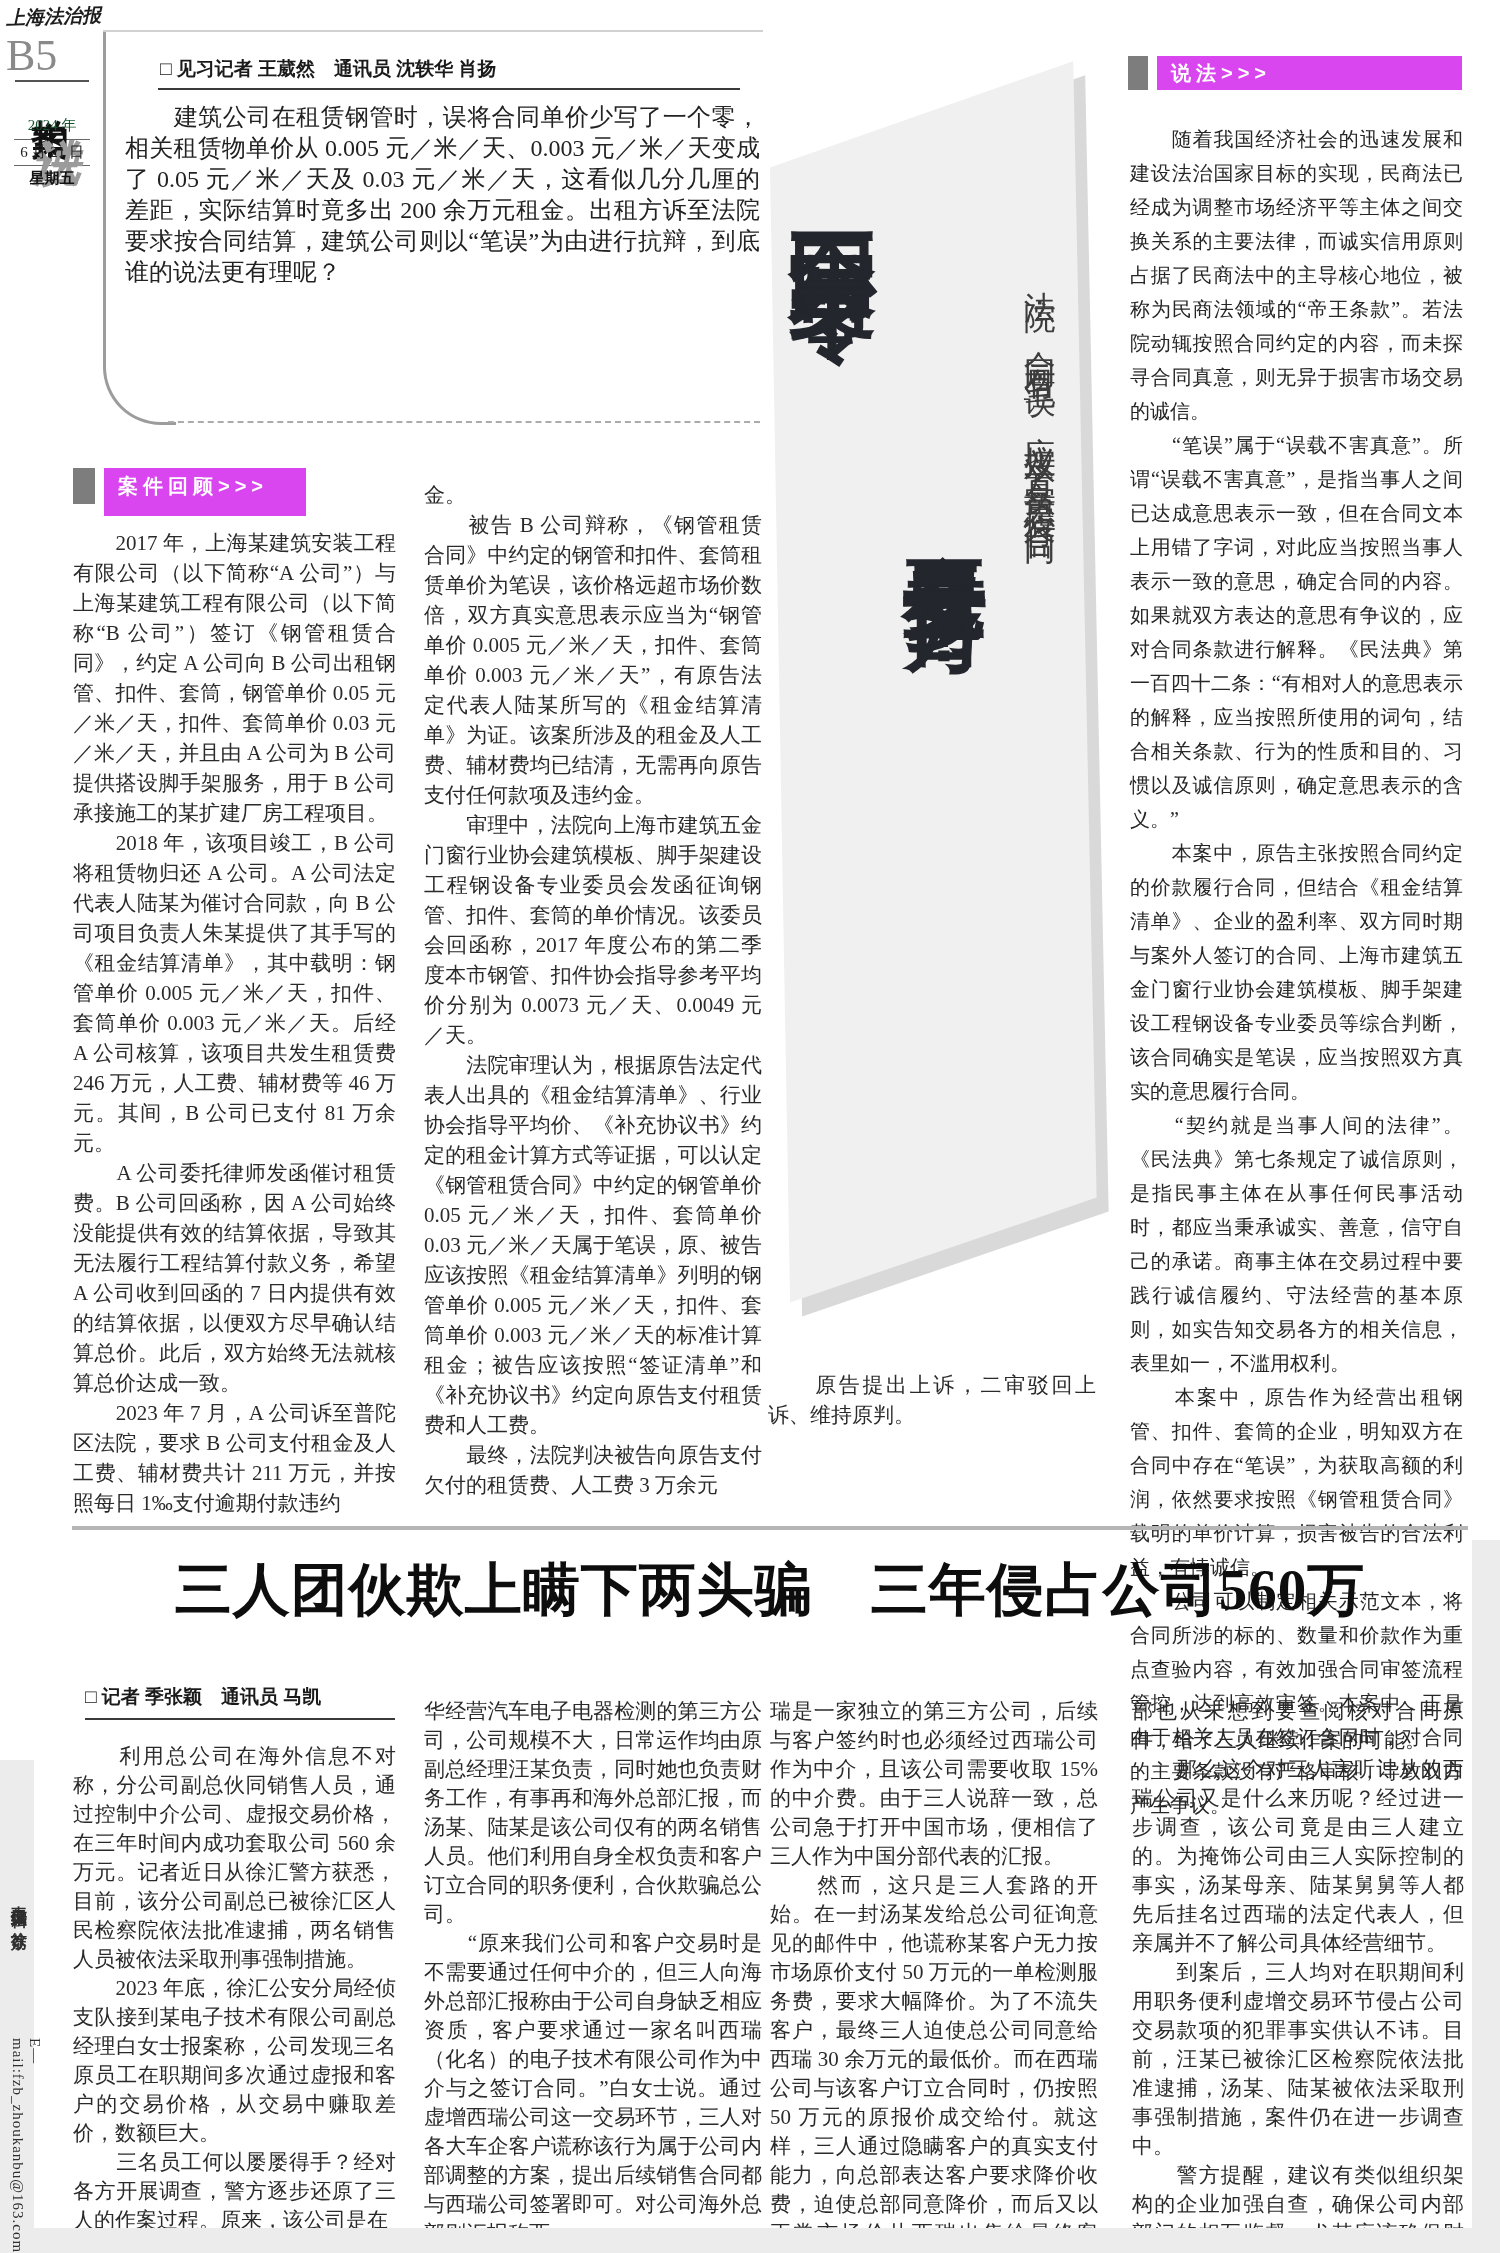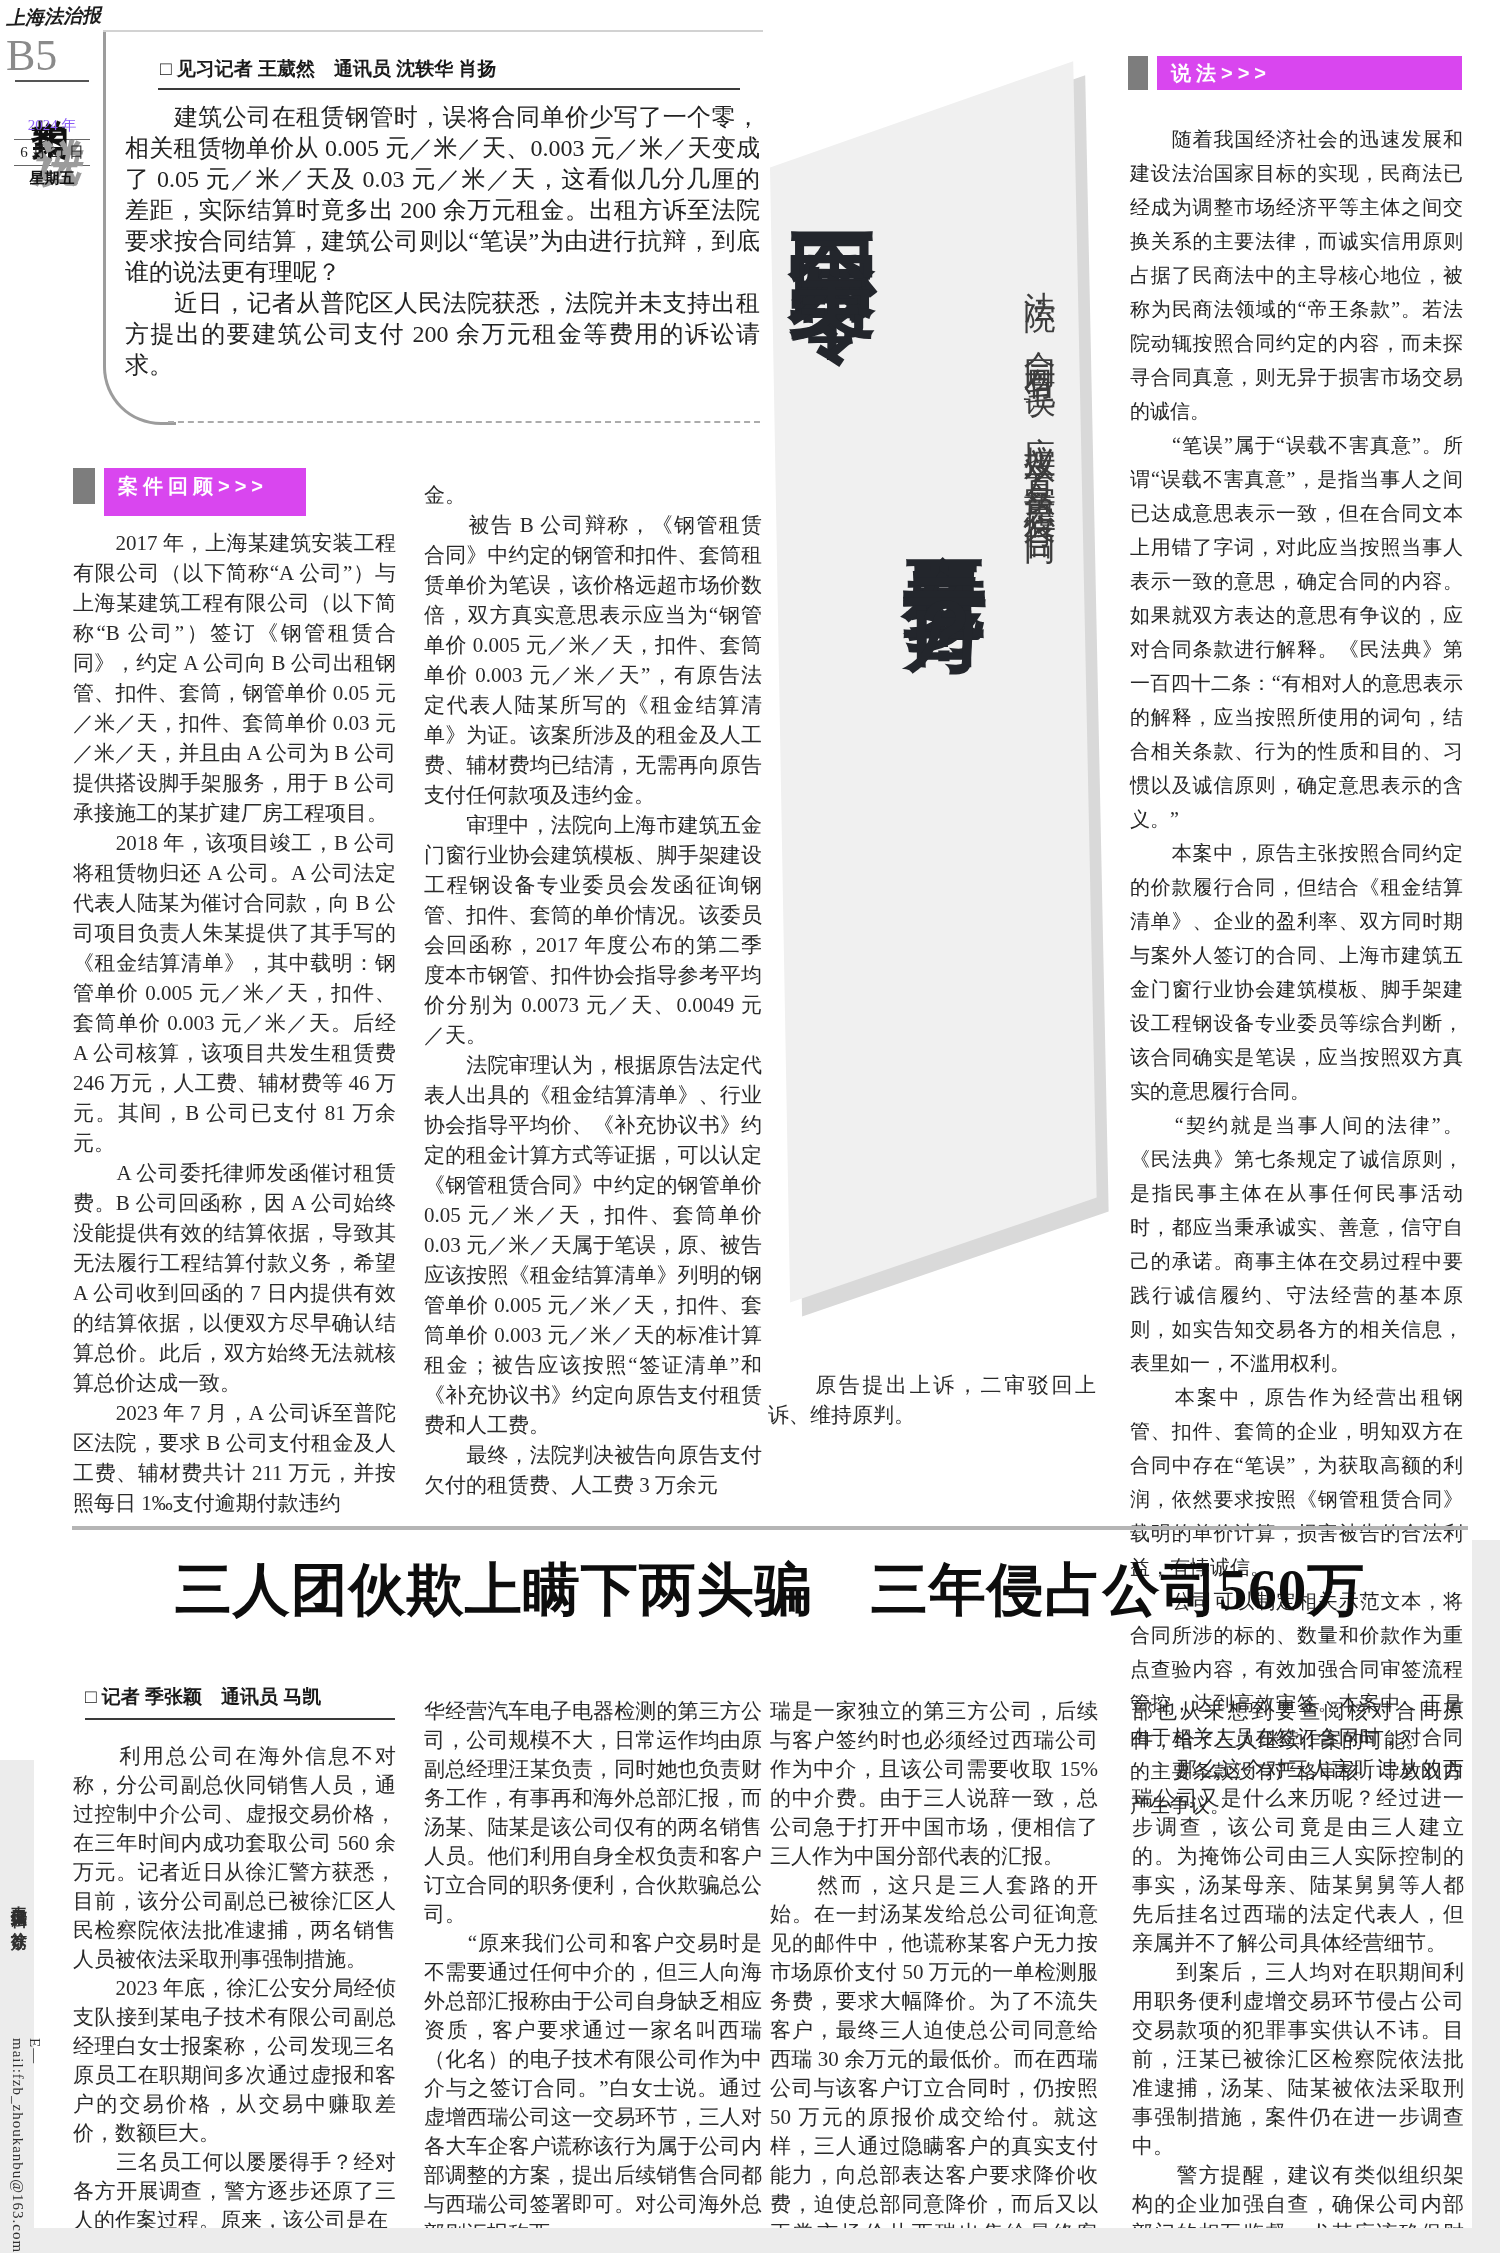--- a/index.html
+++ b/index.html
@@ -16,36 +16,35 @@
 </style>
 </head>
 <body>
 
 <div class="abs" style="left:6px;top:4px;width:92px;">
   <div style="font-size:19px;font-weight:bold;font-style:italic;color:#1d1d1d;transform:rotate(-2deg);white-space:nowrap;letter-spacing:0px;">上海法治报</div>
   <div style="font-size:44px;color:#8a8a8a;margin-top:4px;line-height:44px;">B5</div>
   <div style="border-top:2px solid #555;width:74px;margin:2px auto 0 auto;"></div>
   <div style="font-size:37px;font-weight:bold;color:#111;text-align:center;line-height:37px;margin-top:8px;letter-spacing:0;writing-mode:vertical-rl;margin-left:26px;">拍案</div>
   <div style="font-size:48px;font-style:italic;color:#9b9b9b;font-weight:bold;text-align:center;writing-mode:vertical-rl;margin-left:18px;margin-top:10px;">说法</div>
-  <div style="font-size:15px;color:#8b5cf6;text-align:center;margin-top:16px;">2024 年</div>
+  <div style="font-size:15px;color:#14532d;text-align:center;margin-top:16px;">2024 年</div>
   <div style="border-top:1px solid #666;width:76px;margin:4px auto 0 auto;"></div>
   <div style="font-size:15px;color:#222;text-align:center;margin-top:3px;">6 月 21 日</div>
   <div style="border-top:1px solid #666;width:76px;margin:3px auto 0 auto;"></div>
   <div style="font-size:15px;font-weight:bold;color:#111;text-align:center;margin-top:3px;font-family:'Liberation Sans',sans-serif;">星期五</div>
 </div>
 
 <div class="abs" style="left:103px;top:30px;width:70px;height:392px;border-left:3px solid #9c9c9c;border-bottom:3px solid #9c9c9c;border-bottom-left-radius:58px;"></div>
 <div class="abs" style="left:103px;top:30px;width:660px;border-top:2px solid #d2d2d2;"></div>
 <div class="abs" style="left:168px;top:421px;width:592px;border-top:2px dashed #ababab;"></div>
 
 <div class="abs" style="left:160px;top:56px;font-family:'Liberation Sans',sans-serif;font-weight:bold;font-size:19px;color:#1a1a1a;">□ 见习记者 王葳然　通讯员 沈轶华 肖扬</div>
 <div class="abs" style="left:158px;top:88px;width:582px;border-top:2px solid #3a3a3a;"></div>
 <div class="abs colbody" style="left:125px;top:102px;width:635px;font-size:24px;line-height:31px;color:#222;">
   <p>　　建筑公司在租赁钢管时，误将合同单价少写了一个零，相关租赁物单价从 0.005 元／米／天、0.003 元／米／天变成了 0.05 元／米／天及 0.03 元／米／天，这看似几分几厘的差距，实际结算时竟多出 200 余万元租金。出租方诉至法院要求按合同结算，建筑公司则以“笔误”为由进行抗辩，到底谁的说法更有理呢？</p>
-  <p>　　近日，记者从普陀区人民法院获悉，法院并未支持出租方提出的要建筑公司支付 200 余万元租金等费用的诉讼请求。</p>
 </div>
 
 <div class="abs hdrsq" style="left:73px;top:468px;width:22px;height:36px;"></div>
 <div class="abs hdrbar" style="left:104px;top:468px;width:202px;height:48px;font-size:20px;line-height:36px;padding-left:14px;box-sizing:border-box;">
   <span>案件回顾&gt;&gt;&gt;</span>
 </div>
 
 <div class="abs colbody" style="left:73px;top:528px;width:323px;font-size:21px;line-height:30px;">
   <p>　　2017 年，上海某建筑安装工程有限公司（以下简称“A 公司”）与上海某建筑工程有限公司（以下简称“B 公司”）签订《钢管租赁合同》，约定 A 公司向 B 公司出租钢管、扣件、套筒，钢管单价 0.05 元／米／天，扣件、套筒单价 0.03 元／米／天，并且由 A 公司为 B 公司提供搭设脚手架服务，用于 B 公司承接施工的某扩建厂房工程项目。</p>
   <p>　　2018 年，该项目竣工，B 公司将租赁物归还 A 公司。A 公司法定代表人陆某为催讨合同款，向 B 公司项目负责人朱某提供了其手写的《租金结算清单》，其中载明：钢管单价 0.005 元／米／天，扣件、套筒单价 0.003 元／米／天。后经 A 公司核算，该项目共发生租赁费 246 万元，人工费、辅材费等 46 万元。其间，B 公司已支付 81 万余元。</p>

